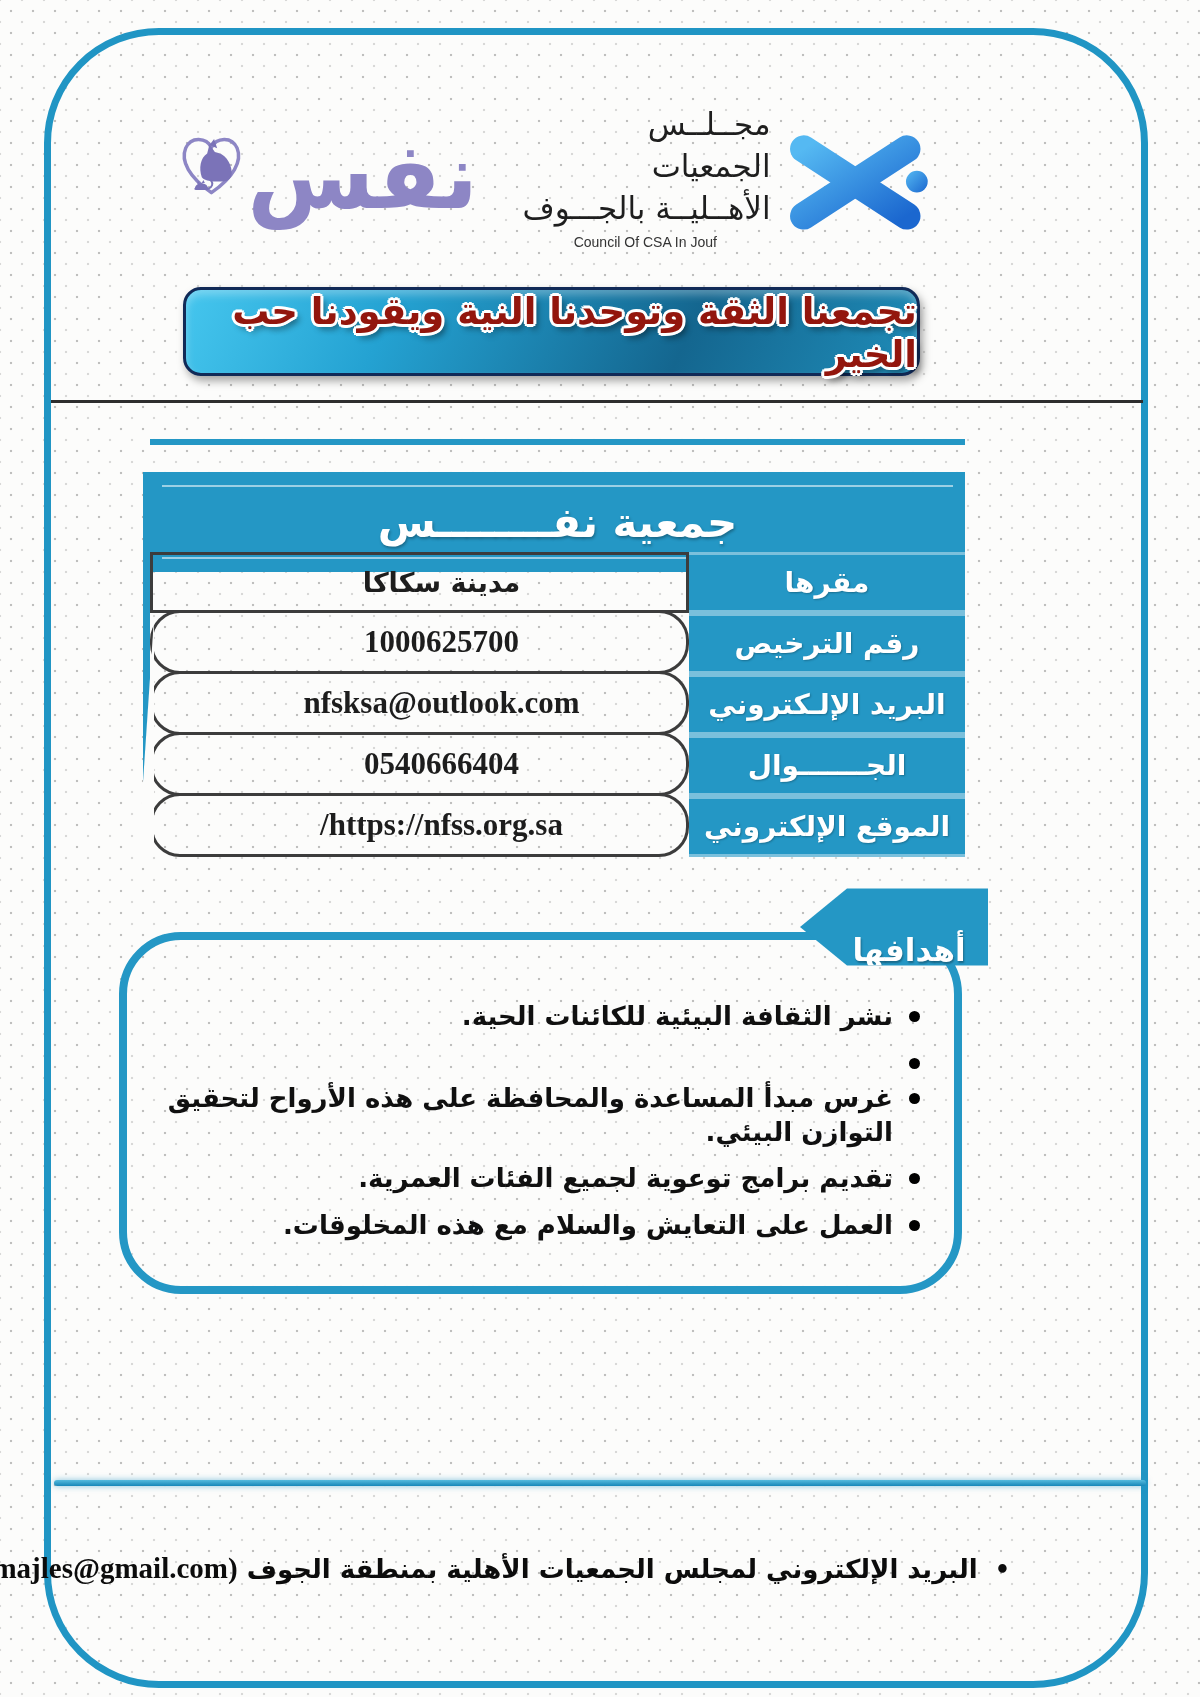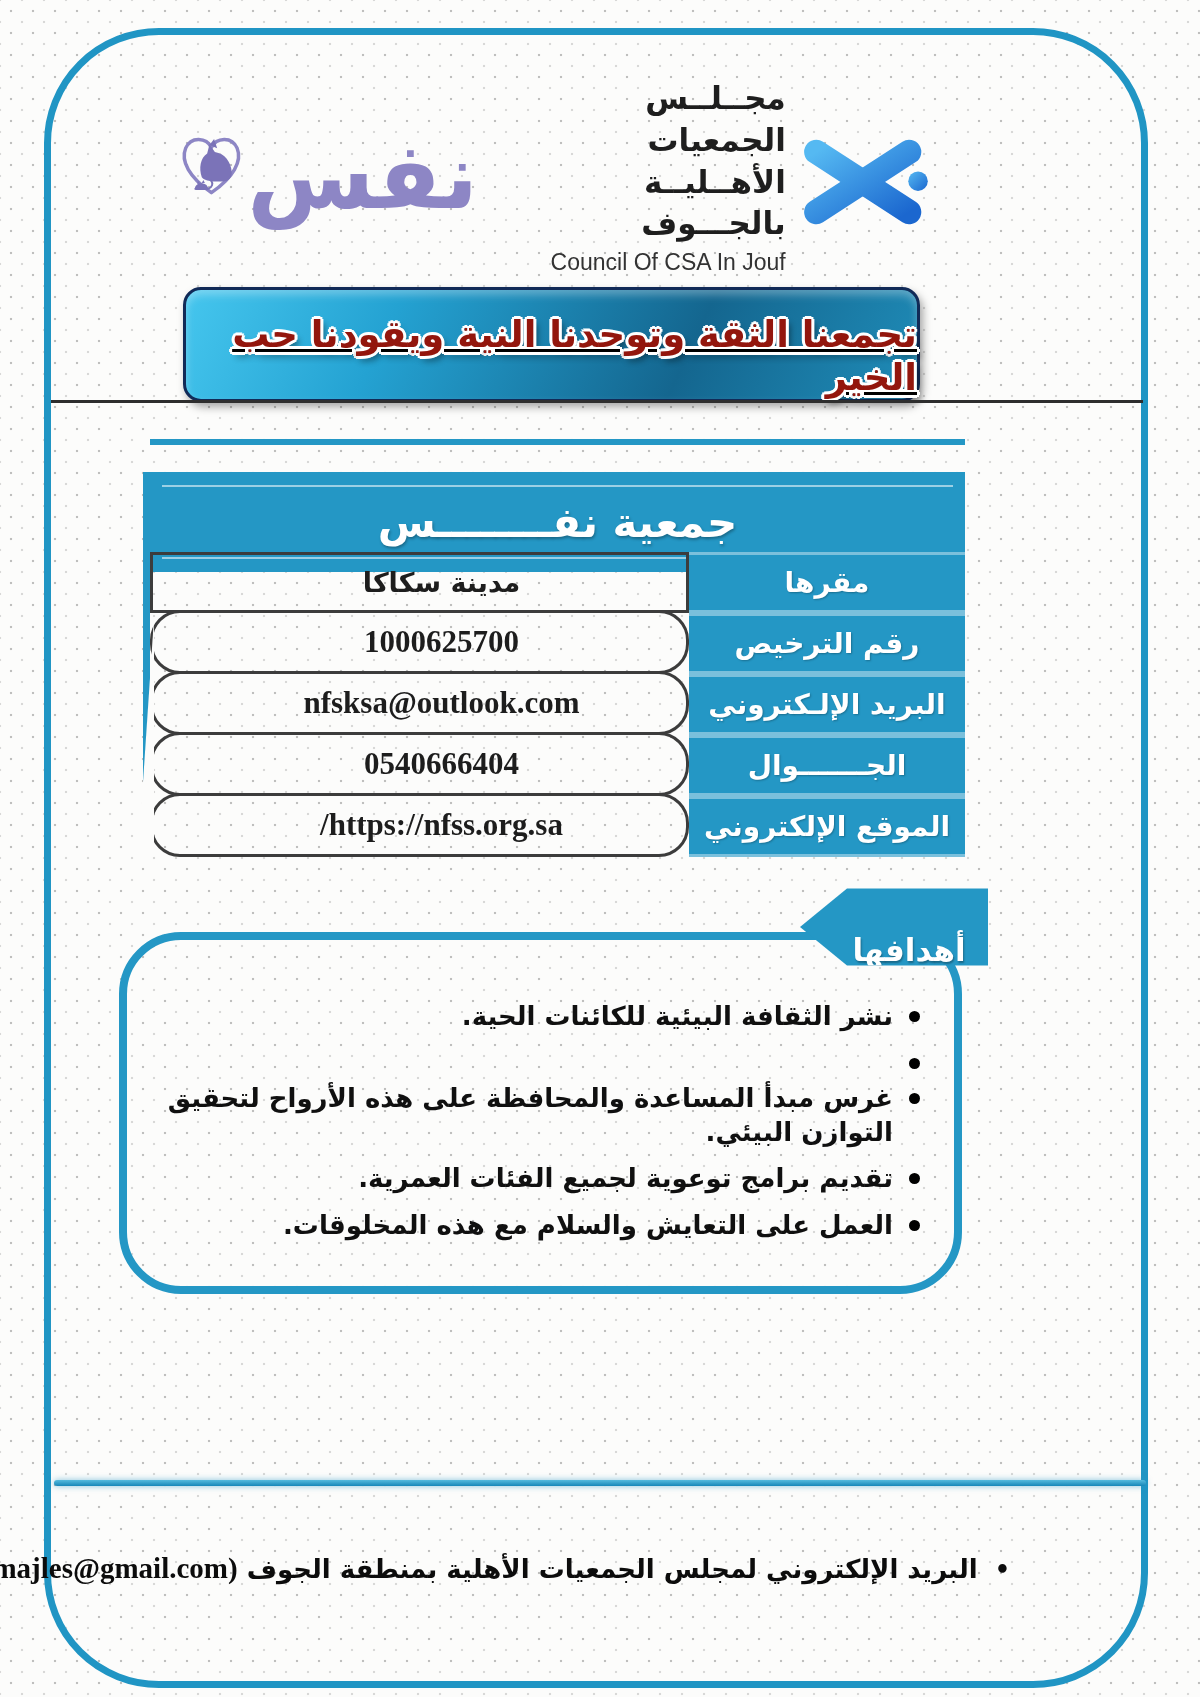--- a/index.html
+++ b/index.html
@@ -16,29 +16,29 @@
   }
   .frame{
     position:absolute;left:44px;top:28px;width:1104px;height:1660px;
     border:7px solid #2095c4;border-radius:115px;
   }
   
   .nafas-logo{position:absolute;left:178px;top:86px;width:300px;height:160px;display:flex;align-items:center;}
   .nafas-logo .word{font-size:92px;font-weight:bold;color:#8d86c5;line-height:1;margin:22px 0 0 2px;}
   .council{position:absolute;left:520px;top:92px;width:410px;height:170px;display:flex;align-items:center;justify-content:flex-end;gap:10px;}
   .council-text{text-align:right;direction:rtl;}
-  .council-ar{font-size:31px;font-weight:bold;color:#1e1e1e;line-height:1.35;}
-  .council-en{font-family:"Liberation Sans",sans-serif;font-size:23px;color:#333;margin-top:4px;direction:ltr;}
+  .council-ar{font-size:31px;font-weight:normal;color:#1e1e1e;line-height:1.35;}
+  .council-en{font-family:"Liberation Sans",sans-serif;font-size:14px;color:#333;margin-top:4px;direction:ltr;text-align:center;}
   
   .banner{
-    position:absolute;left:183px;top:287px;width:737px;height:115px;border-radius:18px;
+    position:absolute;left:183px;top:287px;width:737px;height:89px;border-radius:18px;
     background:linear-gradient(115deg,#45c6ee 0%,#24a2d2 28%,#14668f 68%,#1f8cb8 100%);
     border:3px solid #112a57;
     box-shadow:inset 0 5px 8px rgba(255,255,255,.30), 3px 5px 8px rgba(0,0,0,.35);
-    display:flex;align-items:flex-end;justify-content:center;direction:rtl;text-decoration:underline;
+    display:flex;align-items:flex-start;justify-content:center;direction:rtl;
   }
   .banner-text{
     font-size:37px;font-weight:bold;color:#93160d;letter-spacing:.5px;
     text-shadow:-2px -2px 0 #fff,2px -2px 0 #fff,-2px 2px 0 #fff,2px 2px 0 #fff,
                 -3px 0 0 #fff,3px 0 0 #fff,0 -3px 0 #fff,0 3px 0 #fff,
                 4px 5px 6px rgba(0,0,0,.45);
   }
   .divider{position:absolute;left:51px;top:400px;width:1092px;height:3px;background:#2e2e2e;}
   
   .table-topline{position:absolute;left:150px;top:439px;width:815px;height:6px;background:#2497c5;}

